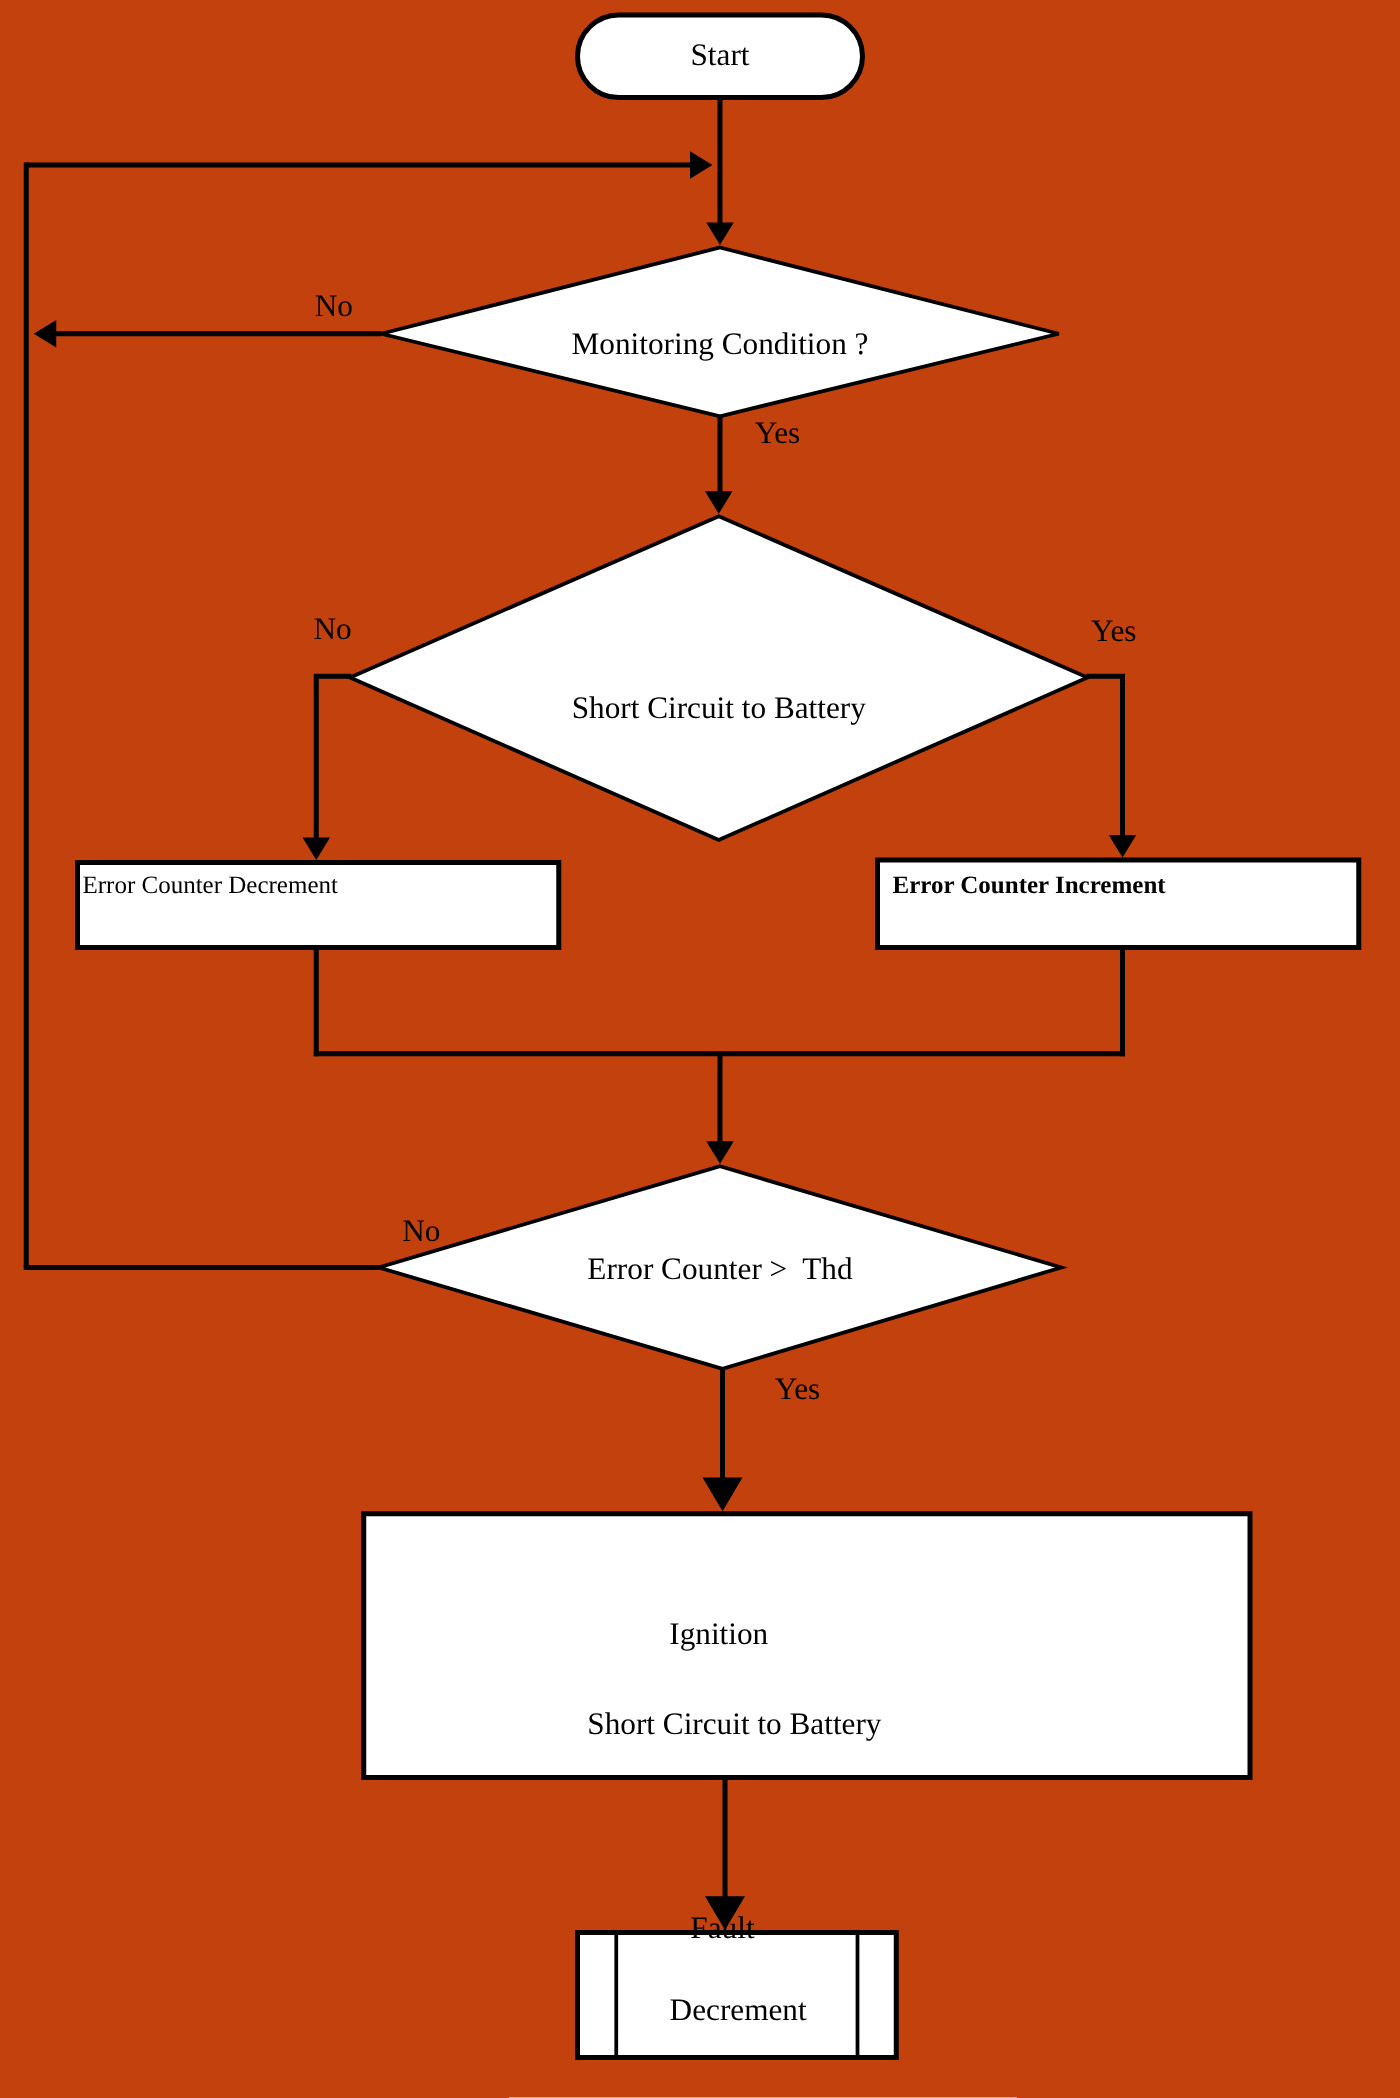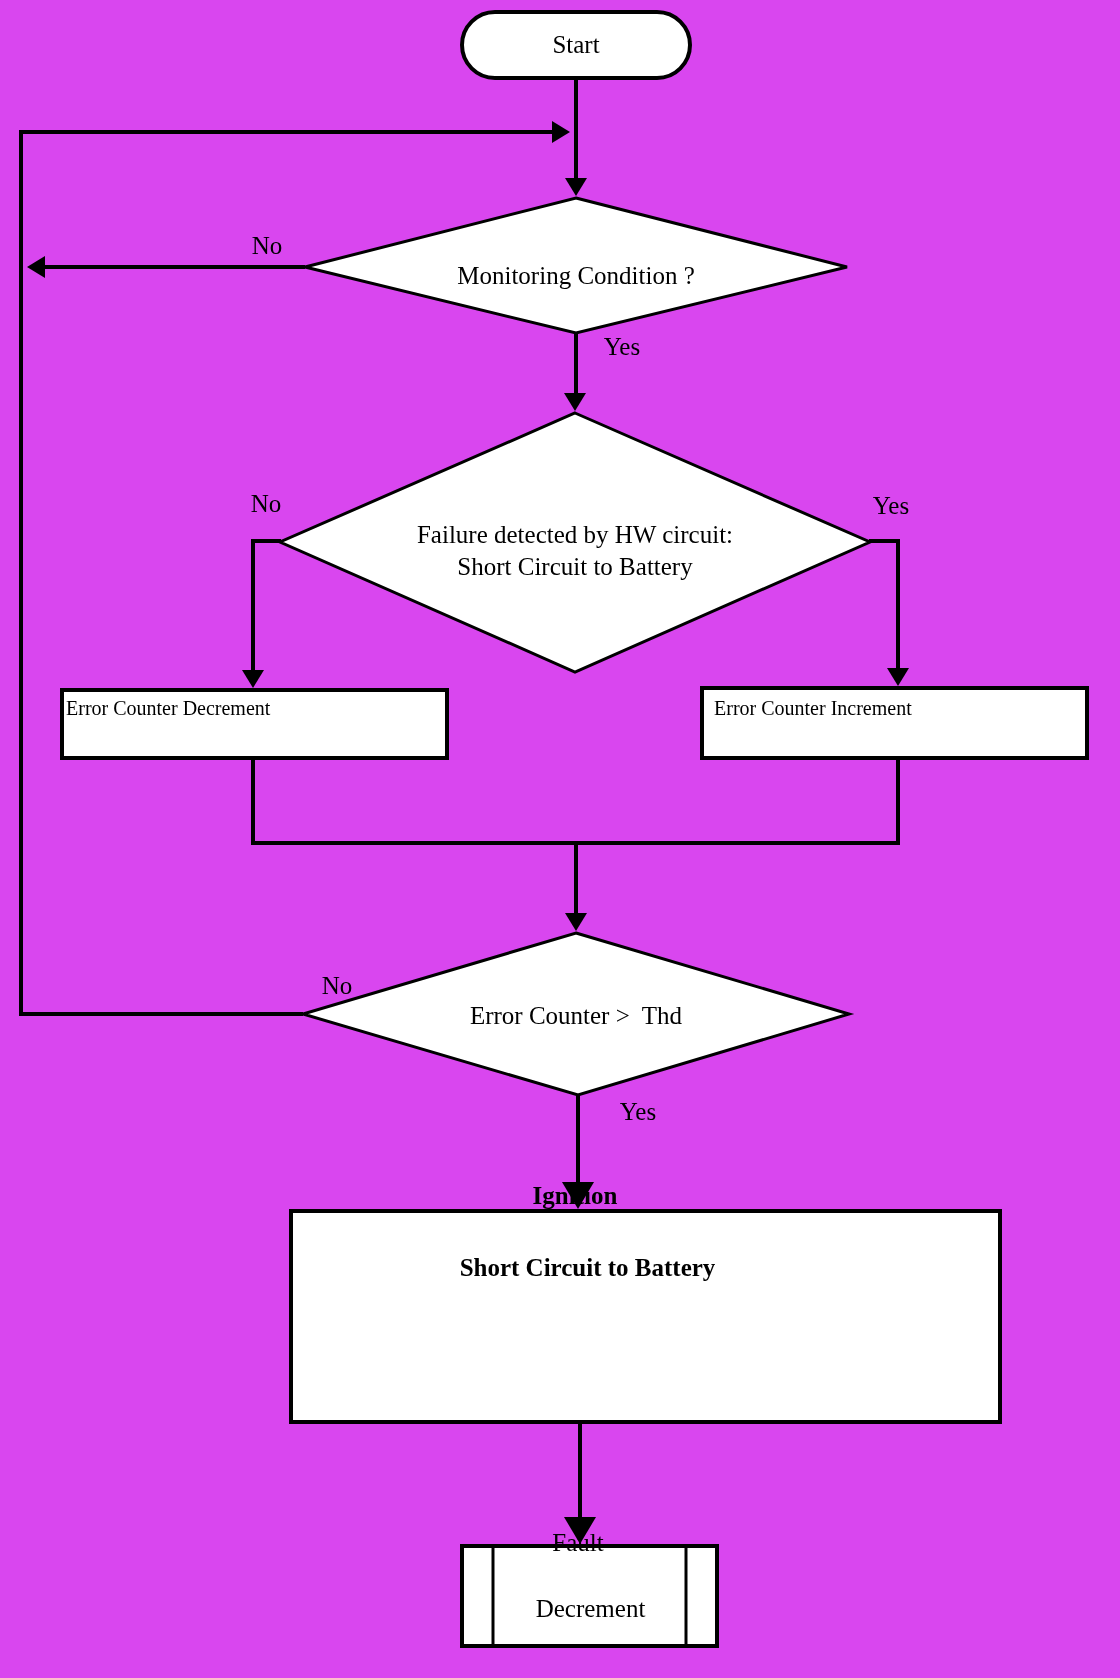--- a/index.html
+++ b/index.html
@@ -1,19 +1,19 @@
 <!DOCTYPE html>
 <html><head>
 <meta charset="utf-8">
 <style>
   html,body{margin:0;padding:0;background:#ffffff;}
   .canvas{
     position:relative;
     width:1120px;height:1678px;
-    background:#d946ef;
+    background:#c2410c;
     font-family:"Liberation Serif","DejaVu Serif",serif;
     color:#000000;
     overflow:hidden;
   }
   svg.layer{position:absolute;left:0;top:0;width:1120px;height:1678px;}
   .label{
     position:absolute;
     white-space:pre;
     font-size:25px;
     line-height:30px;
@@ -67,33 +67,32 @@
     <polygon points="578,1209 562,1182 594,1182" fill="#000000"></polygon>
     <polygon points="580,1544 564,1517 596,1517" fill="#000000"></polygon>
   </svg>
 
   <div class="label centered" style="left:576px;top:45px;">Start</div>
 
   <div class="label centered" style="left:576px;top:276px;">Monitoring Condition ?</div>
   <div class="label centered" style="left:267px;top:246px;">No</div>
   <div class="label centered" style="left:622px;top:347px;">Yes</div>
 
-  <div class="label centered" style="left:575px;top:535px;">Failure detected by HW circuit:</div>
   <div class="label centered" style="left:575px;top:567px;">Short Circuit to Battery</div>
   <div class="label centered" style="left:266px;top:504px;">No</div>
   <div class="label centered" style="left:891px;top:506px;">Yes</div>
 
   <div class="label box-label" style="left:66px;top:694px;">Error Counter Decrement</div>
-  <div class="label box-label" style="left:714px;top:694px;">Error Counter Increment</div>
+  <div class="label box-label" style="left:714px;top:694px;font-weight:bold;">Error Counter Increment</div>
 
   <div class="label centered" style="left:576px;top:1016px;">Error Counter &gt;  Thd</div>
   <div class="label centered" style="left:337px;top:986px;">No</div>
   <div class="label centered" style="left:638px;top:1112px;">Yes</div>
 
-  <div class="label centered two-line" style="left:575px;top:1250px;font-weight:bold;"><span>Ignition</span><br>
+  <div class="label centered two-line" style="left:575px;top:1362px;"><span>Ignition</span><br>
     <span>Short Circuit to Battery</span>
   </div>
 
   <div class="label centered fault-label" style="left:578px;top:1592px;"><span>Fault</span><br>
     <span>Decrement</span>
   </div>
 
 </div>
 
 </body></html>

